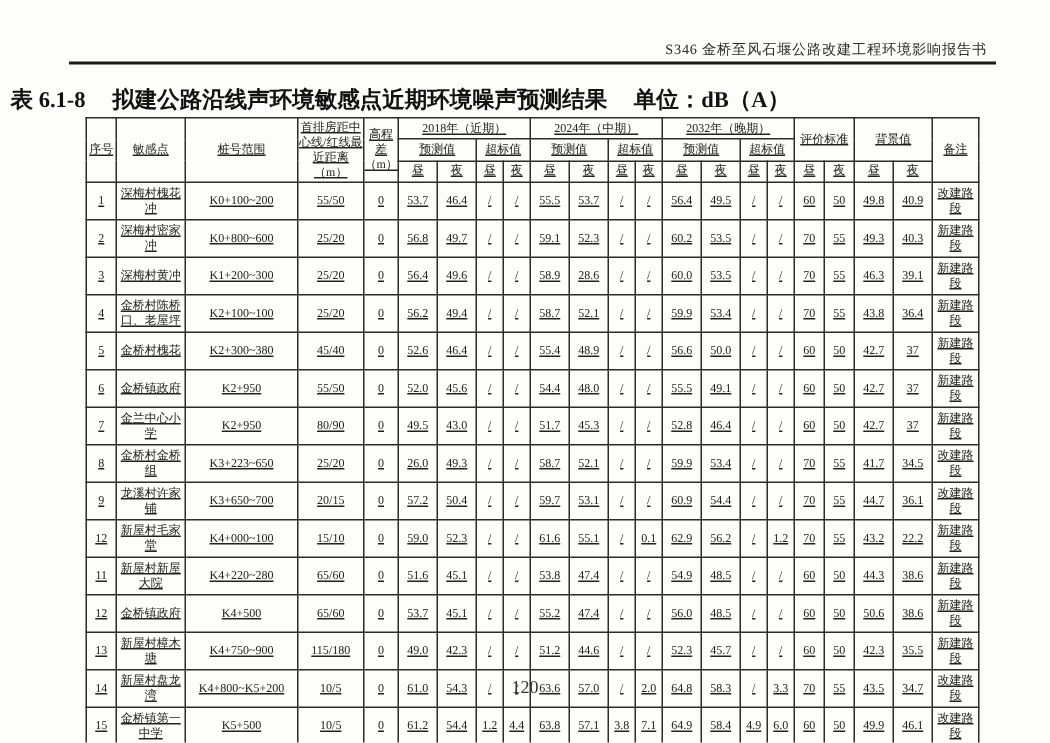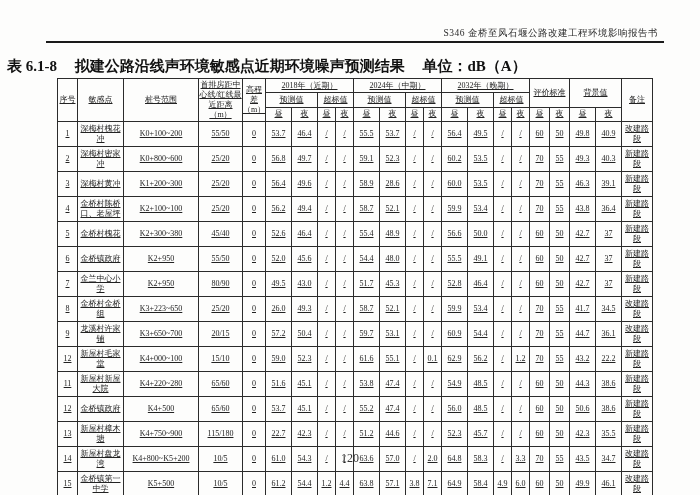--- a/index.html
+++ b/index.html
@@ -428,21 +428,21 @@
         <td>50.6</td>
         <td>38.6</td>
         <td>新建路段</td>
       </tr>
       <tr>
         <td>13</td>
         <td>新屋村樟木塘</td>
         <td>K4+750~900</td>
         <td>115/180</td>
         <td>0</td>
-        <td>22.7</td>
+        <td>49.0</td>
         <td>42.3</td>
         <td>/</td>
         <td>/</td>
         <td>51.2</td>
         <td>44.6</td>
         <td>/</td>
         <td>/</td>
         <td>52.3</td>
         <td>45.7</td>
         <td>/</td>

